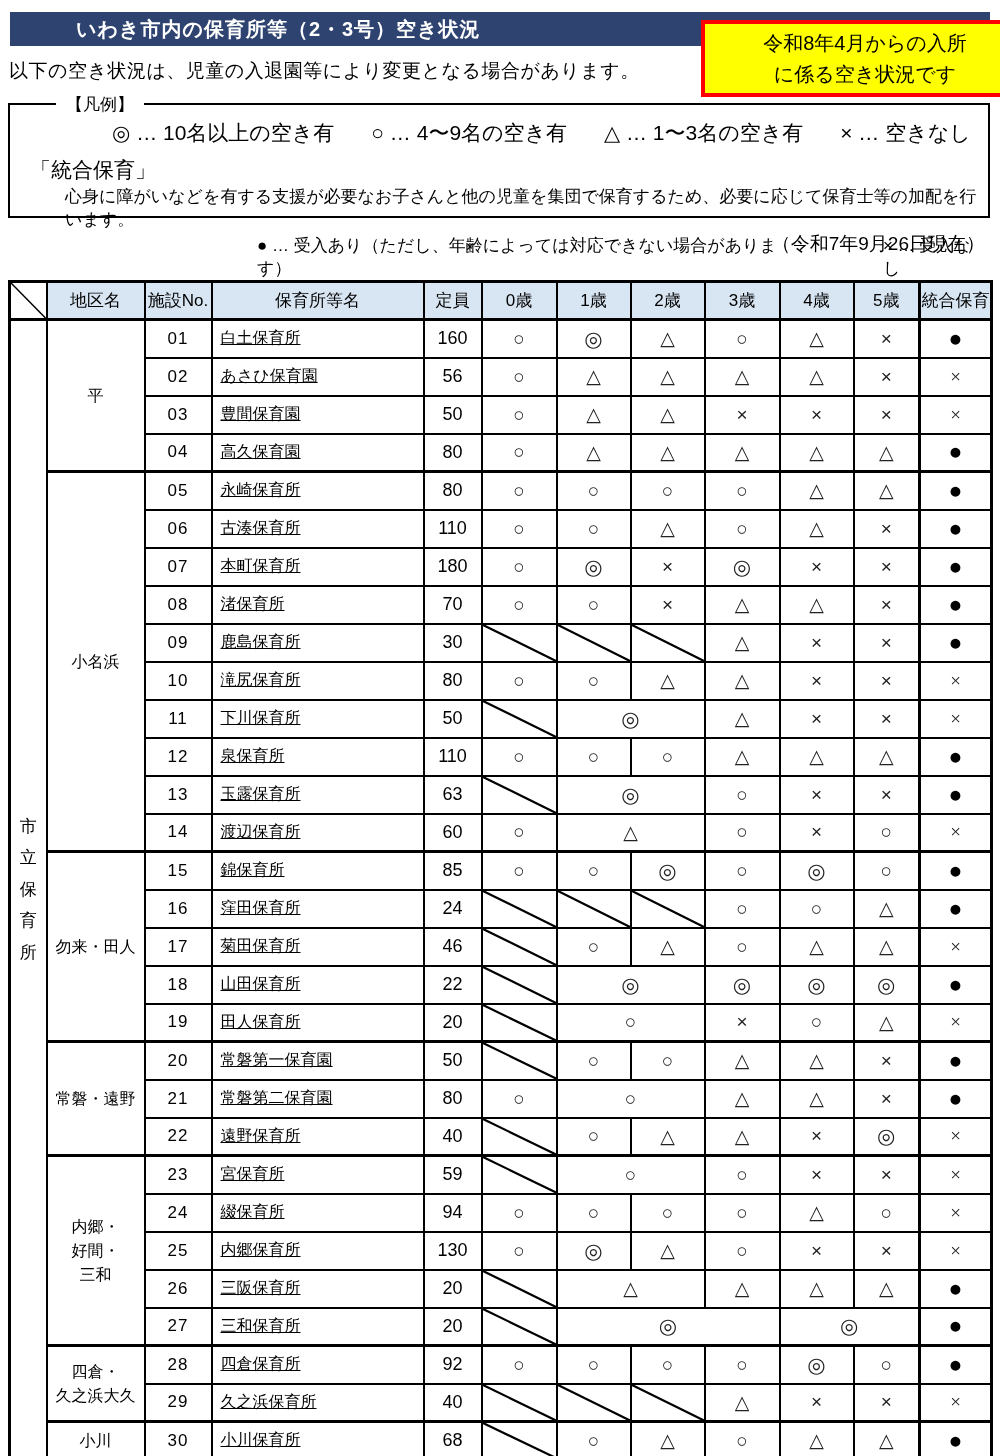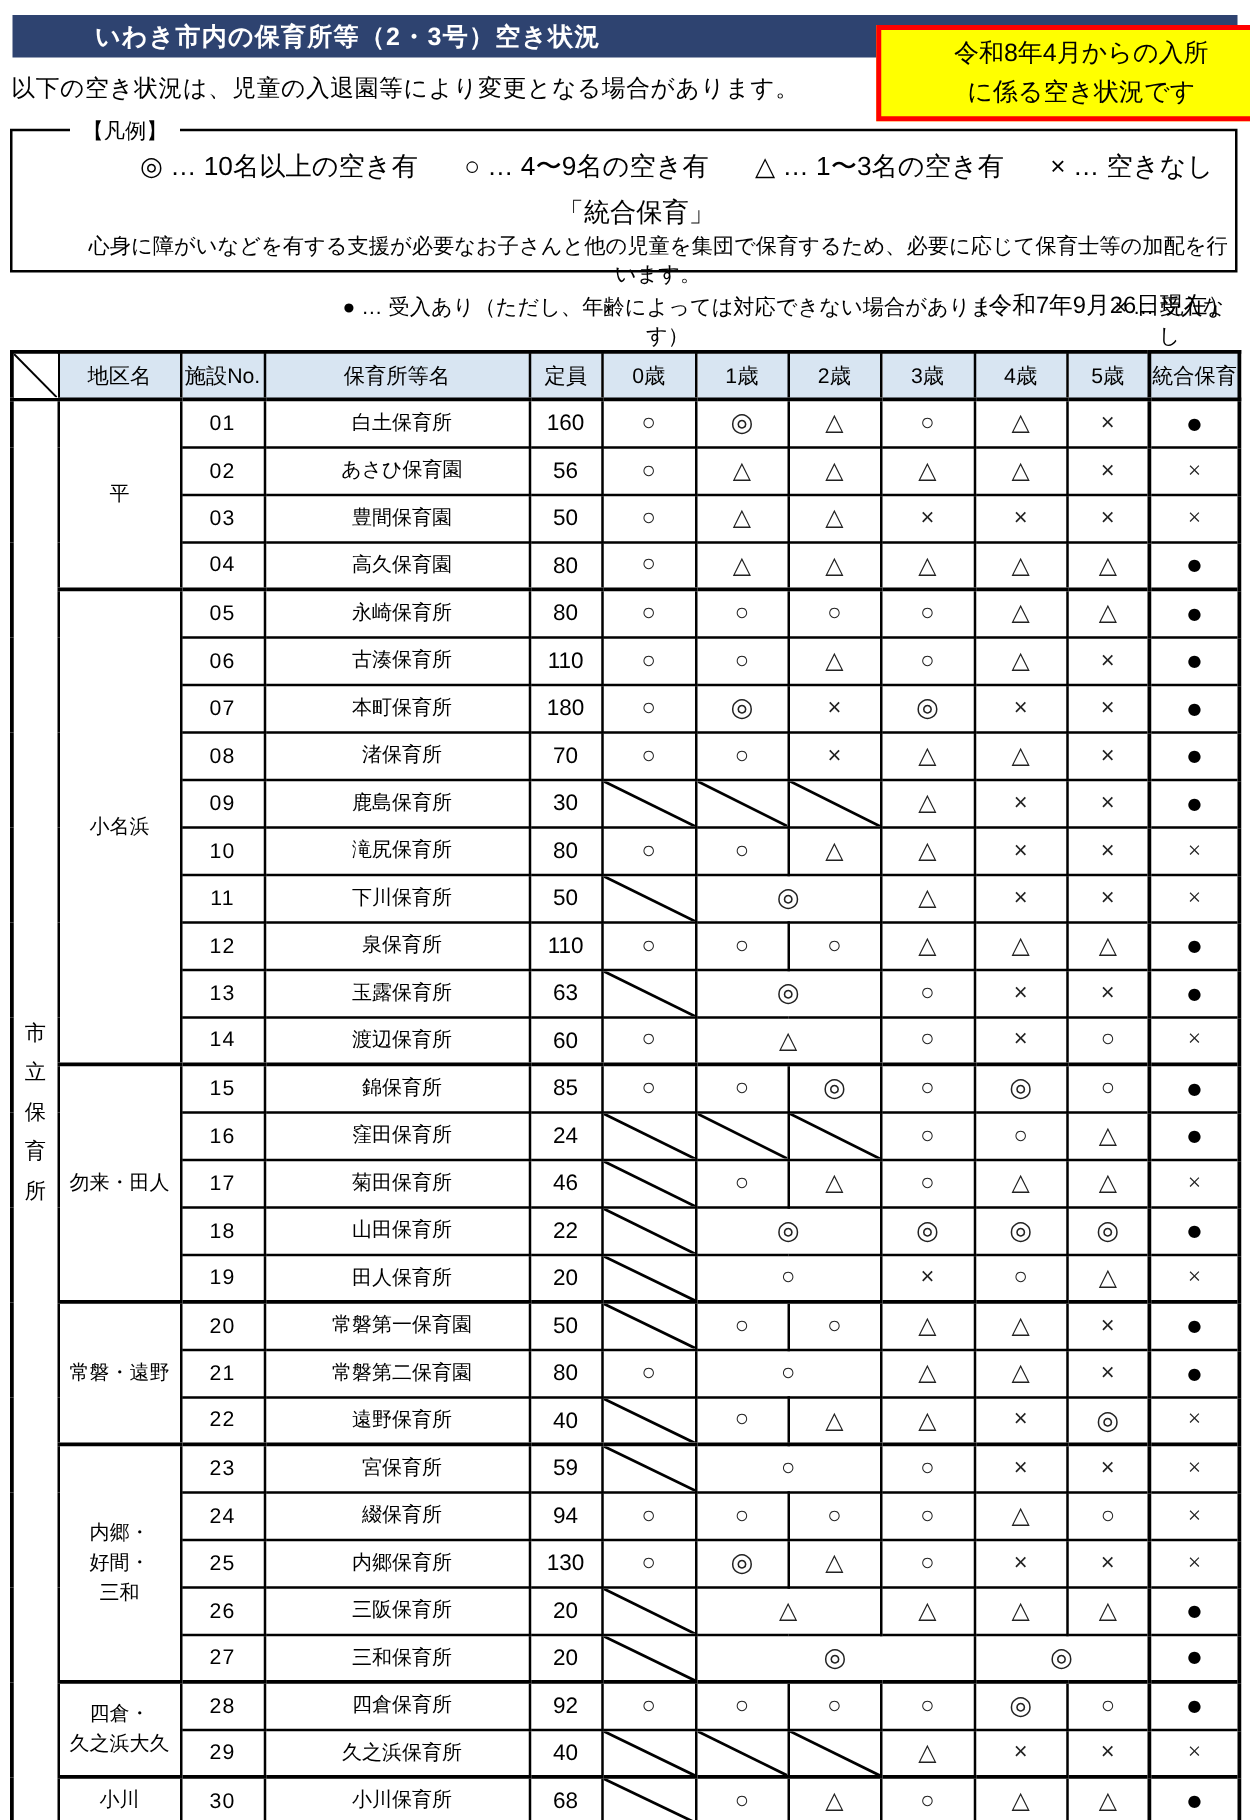--- a/index.html
+++ b/index.html
@@ -17,21 +17,20 @@
   .notice-box {
     position:absolute; left:701px; top:20px; width:328px; height:77px;
     background:var(--notice-bg,#ffff00); border:4px solid var(--notice-border,#ff0000);
     display:flex; flex-direction:column; justify-content:center; align-items:center;
     font-size:20px; line-height:1.55; z-index:5; 
   }
   .subtitle { position:absolute; left:9px; top:58px; font-size:19px; letter-spacing:0.5px; }
   .legend-box {
     position:absolute; left:8px; top:103px; width:982px; height:115px;
     border:2px solid #000;
-    text-align:center;
   }
   .legend-label {
     position:absolute; top:-12px; left:46px; background:#fff;
     padding:0 10px; font-size:17px;
   }
   .legend-line1 { margin:14px 0 0 102px; display:flex; gap:37px; font-size:21px; }
   .integrated-title { margin:9px 0 0 20px; font-size:21px; }
   .integrated-desc { margin:1px 0 0 55px; font-size:17px; }
   .legend-line2 { margin:3px 0 0 247px; display:flex; gap:72px; font-size:17px; }
   .date-line { position:absolute; right:15px; top:231px; font-size:19px; }
@@ -52,21 +51,21 @@
   th.corner-cell { background:#fff; position:relative; }
   th.corner-cell svg, td.slash-cell svg {
     position:absolute; top:0; left:0; width:100%; height:100%; display:block;
   }
   .int-col { border-left:3px solid #000 !important; border-right:3px solid #000 !important;font-family:Liberation Serif, serif; }
   th.int-col { border-top:3px solid #000; }
   tr.district-start td { border-top:3px solid #000; }
   td.owner-cell { font-size:17px; line-height:1.85; background:#fff; }
   td.district-cell { font-size:16px; line-height:1.5; }
   td.no-cell { font-size:17px; letter-spacing:1px; }
-  td.name-cell { text-align:center; padding-left:8px; font-size:16px; }
+  td.name-cell { text-align:left; padding-left:8px; font-size:16px;text-decoration:underline; }
   td.cap-cell { font-size:18px; }
   td.slash-cell { position:relative; }
   td.sym { font-size:20px; color:#222; }
   td.sym-double { font-size:21px; }
   td.sym-circle { font-size:19px; }
   td.sym-tri { font-size:19px; }
   td.sym-x { font-size:19px; }
   td.sym-dot { font-size:23px; color:#000; }
 </style>
 </head>

